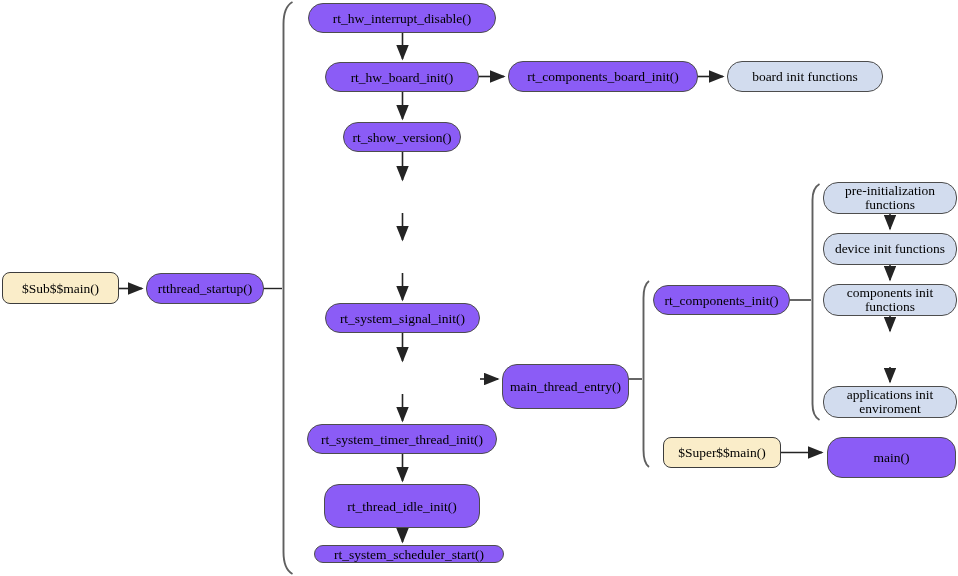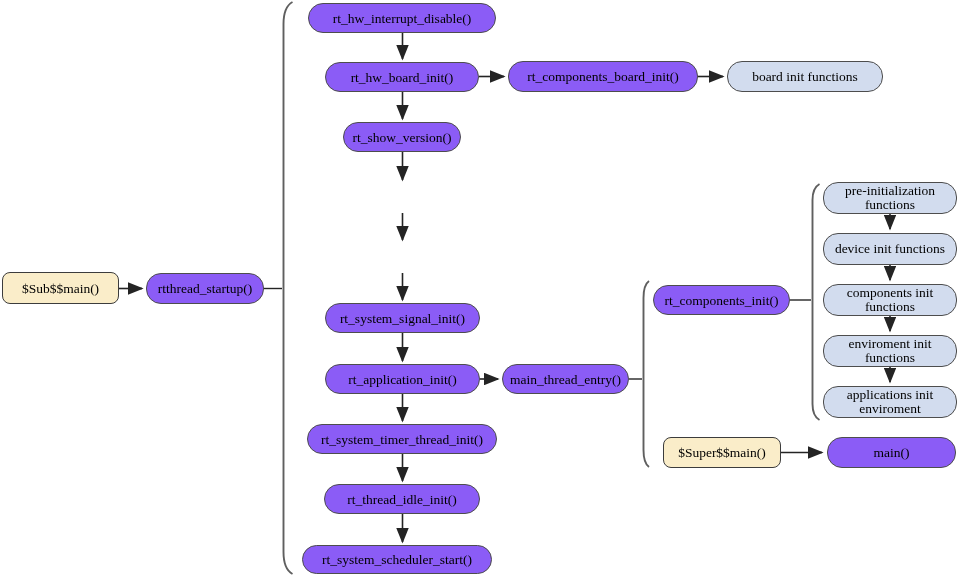--- a/index.html
+++ b/index.html
@@ -74,33 +74,31 @@
     <line class="arrow-line" x1="781" y1="452.5" x2="822" y2="452.5" marker-end="url(#ah)"></line>
   </svg>
 
   <div class="node rect tan" style="left:2px;top:272px;width:117px;height:32px">$Sub$$main()</div>
   <div class="node pill" style="left:146px;top:273px;width:118px;height:31px">rtthread_startup()</div>
 
   <div class="node pill" style="left:308px;top:3px;width:188px;height:30px">rt_hw_interrupt_disable()</div>
   <div class="node pill" style="left:325px;top:62px;width:154px;height:30px">rt_hw_board_init()</div>
   <div class="node pill" style="left:343px;top:122px;width:118px;height:30px">rt_show_version()</div>
   <div class="node pill" style="left:325px;top:303px;width:155px;height:30px">rt_system_signal_init()</div>
-  <div class="node pill" style="left:325px;top:364px;width:155px;height:30px">rt_application_init()</div>
   <div class="node pill" style="left:307px;top:424px;width:190px;height:30px">rt_system_timer_thread_init()</div>
-  <div class="node pill" style="left:324px;top:484px;width:156px;height:30px">rt_thread_idle_init()</div>
-  <div class="node pill" style="left:302px;top:545px;width:190px;height:29px">rt_system_scheduler_start()</div>
+  <div class="node pill" style="left:324px;top:484px;width:156px;height:44px">rt_thread_idle_init()</div>
+  <div class="node pill" style="left:314px;top:545px;width:190px;height:18px">rt_system_scheduler_start()</div>
 
   <div class="node pill" style="left:508px;top:61px;width:190px;height:31px">rt_components_board_init()</div>
   <div class="node pill blue" style="left:727px;top:61px;width:156px;height:31px">board init functions</div>
 
-  <div class="node pill" style="left:502px;top:364px;width:127px;height:30px">main_thread_entry()</div>
+  <div class="node pill" style="left:502px;top:364px;width:127px;height:45px">main_thread_entry()</div>
   <div class="node pill" style="left:653px;top:285px;width:137px;height:30px">rt_components_init()</div>
 
   <div class="node pill blue wrap" style="left:823px;top:182px;width:134px;height:32px">pre-initialization functions</div>
   <div class="node pill blue wrap" style="left:823px;top:233px;width:134px;height:32px">device init functions</div>
   <div class="node pill blue wrap" style="left:823px;top:284px;width:134px;height:32px">components init functions</div>
-  <div class="node pill blue wrap" style="left:823px;top:335px;width:134px;height:32px">enviroment init functions</div>
   <div class="node pill blue wrap" style="left:823px;top:386px;width:134px;height:32px">applications init enviroment</div>
 
   <div class="node rect tan" style="left:663px;top:437px;width:118px;height:31px">$Super$$main()</div>
-  <div class="node pill" style="left:827px;top:437px;width:129px;height:31px">main()</div>
+  <div class="node pill" style="left:827px;top:437px;width:129px;height:41px">main()</div>
 
 </div>
 
 </body></html>

